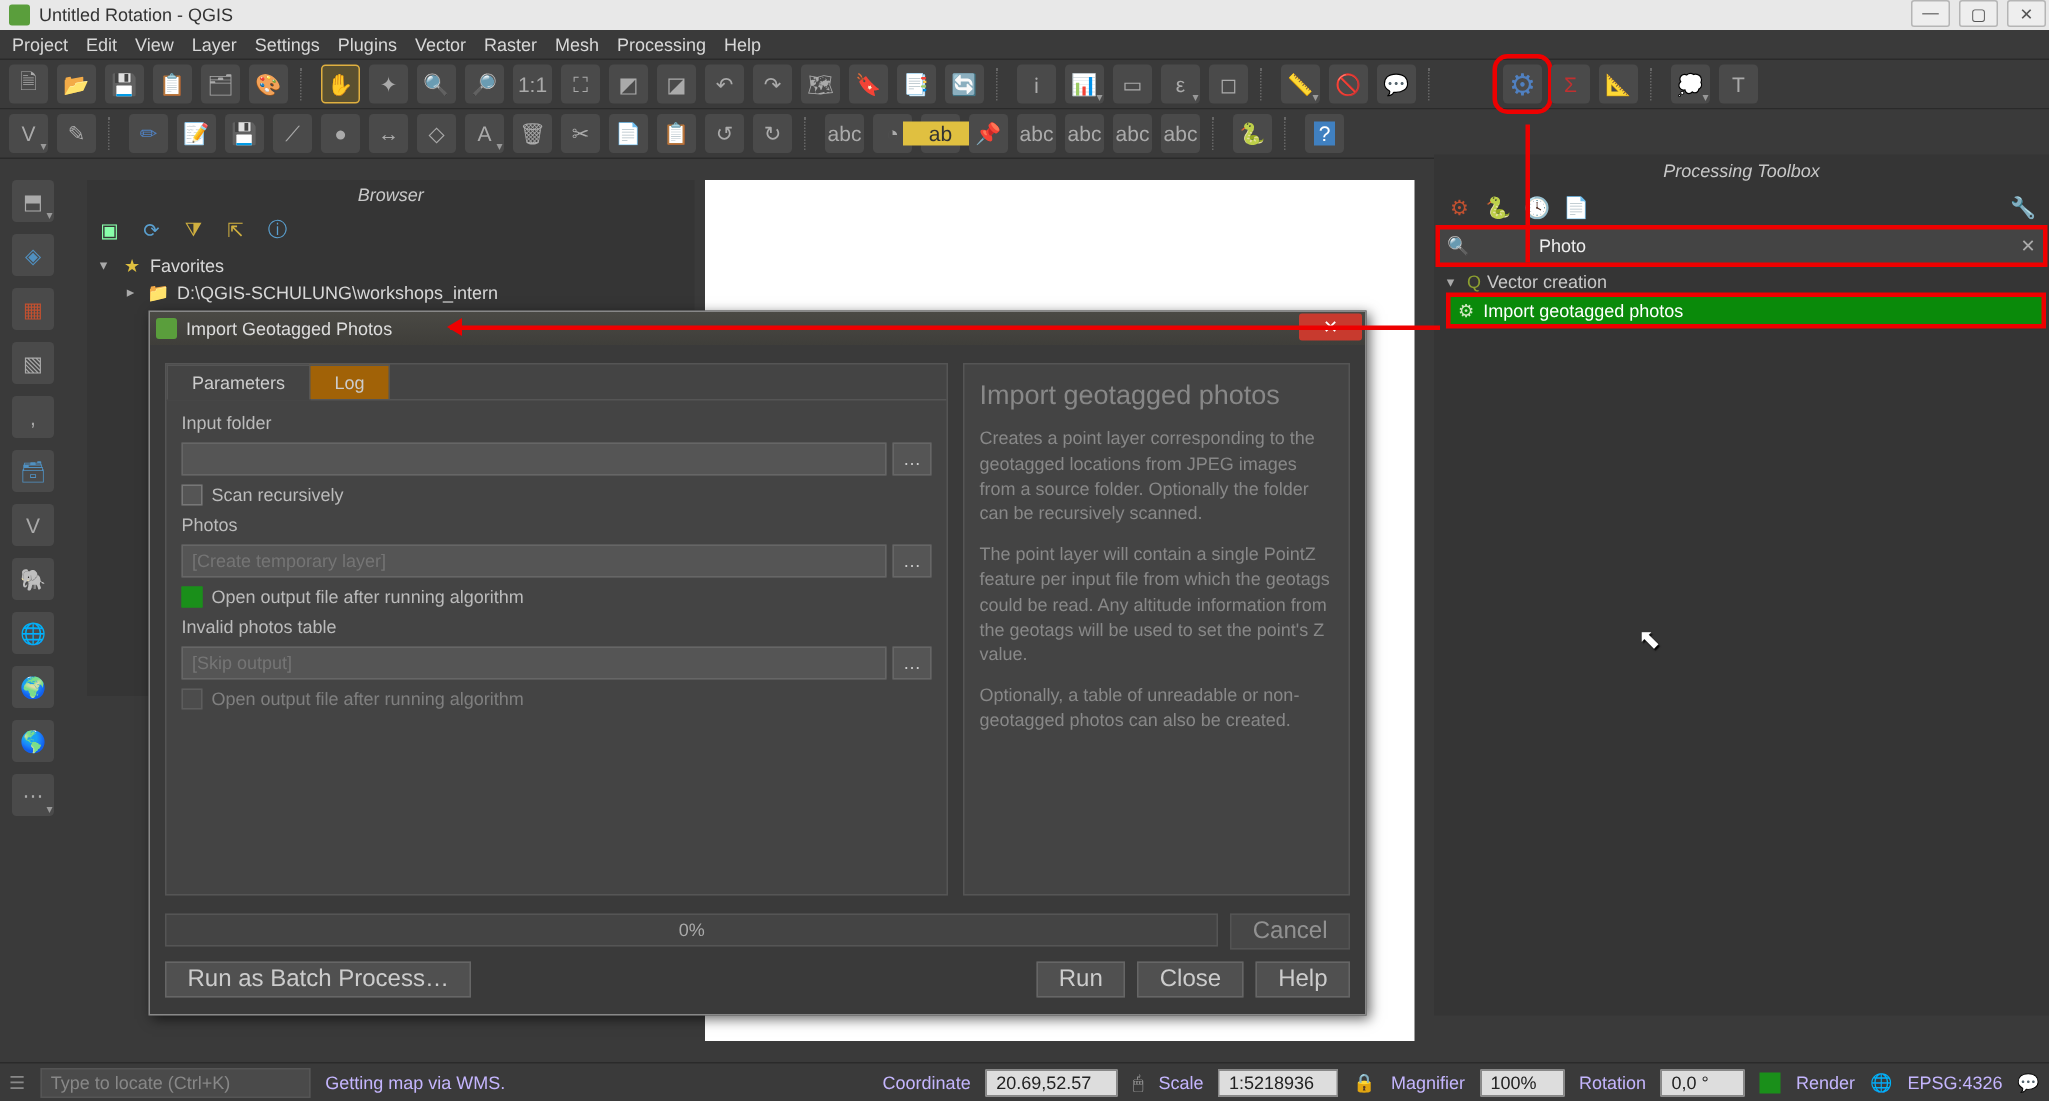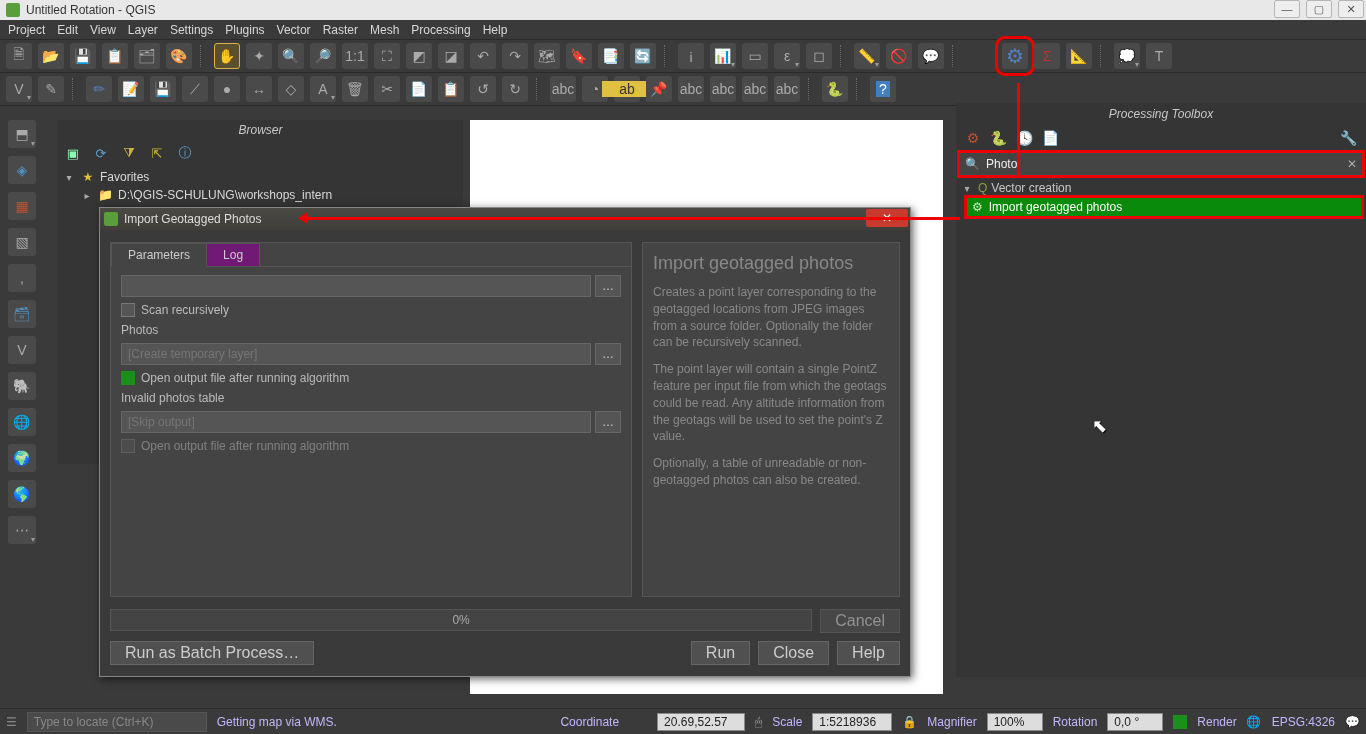--- a/index.html
+++ b/index.html
@@ -44,39 +44,39 @@
 
 .canvas { position: absolute; left: 470px; top: 120px; width: 473px; height: 574px; background: #fff; }
 
 
 .toolbox { position: absolute; right: 0; top: 103px; width: 410px; background: #353535; height: 574px; }
 .toolbox .panel-title { padding: 4px; }
 .toolbox-tb { display: flex; gap: 8px; padding: 4px 8px; align-items:center; }
 .tbx-icon { width: 18px; height: 18px; display:flex;align-items:center;justify-content:center;font-size:14px;}
 .search-row { display:flex; align-items:center; padding:3px 6px; border:1px solid #555; background:#444; margin:0 2px;}
 .search-row.redboxed { outline:3px solid #e00; outline-offset:-2px; }
-.search-row input { flex:1; background:transparent; border:none; color:#eee; font-size:12px; padding:2px; outline:none;}
+.search-row input { flex:1; background:transparent; border:none; color:#eee; font-size:12px; padding:2px; outline:none;margin-left:40px;}
 .search-clear { color:#aaa; cursor:default; font-size:12px; }
 .tbx-tree { padding: 2px 4px; }
 .tbx-cat { display:flex; align-items:center; gap:4px; padding:2px 0;}
 .tbx-cat .caticon { color:#8da030; }
 .tbx-item { background:#0a8a0a; color:#fff; padding:3px 6px; display:flex; align-items:center; gap:6px; margin-left:6px; }
 .tbx-item.redboxed { outline:3px solid #e00; outline-offset:-1px;}
 .tbx-gear { color:#cfe8c0; }
 
 
 .dialog { position: absolute; left: 99px; top: 207px; width: 812px; height: 470px; background: #3a3a3a; border: 1px solid #888; box-shadow: 2px 2px 8px rgba(0,0,0,0.6); }
 .dlg-titlebar { height: 22px; background: linear-gradient(#4a4944,#3f3e3a); display:flex; align-items:center; padding:0 4px; position:relative;}
 .dlg-titlebar .qicon { width:14px;height:14px;background:#5a9e3c;border-radius:2px;margin-right:6px;}
 .dlg-title { color:#ddd; font-size:12px; }
 .dlg-close { position:absolute; right:2px; top:1px; width:42px; height:18px; background:#c83a2e; color:#fff; display:flex;align-items:center;justify-content:center;border-radius:2px;font-size:12px;}
 .dlg-body { display:flex; padding: 12px 10px 8px 10px; gap:10px; height: 375px;}
 .dlg-left { width: 522px; background:#444; border:1px solid #555; position:relative;}
 .tabs { display:flex; border-bottom:1px solid #555;}
-.tab { padding:4px 16px; font-size:12px; color:#ccc; border:1px solid #555; border-bottom:none; background:#701a75; margin-right:-1px;}
+.tab { padding:4px 16px; font-size:12px; color:#ccc; border:1px solid #555; border-bottom:none; background:#a16207; margin-right:-1px;}
 .tab.active { background:#444; border-bottom:1px solid #444; margin-bottom:-1px;}
 .params { padding:8px 10px; display:flex; flex-direction:column; gap:6px;}
 .plabel { color:#bbb; font-size:12px;}
 .prow { display:flex; gap:4px; align-items:center;}
 .pinput { flex:1; height:22px; background:#555; border:1px solid #666; color:#ddd; padding:0 6px; font-size:12px;}
 .pbrowse { width:26px; height:22px; background:#555; border:1px solid #666; color:#ccc; display:flex;align-items:center;justify-content:center;}
 .pcheck { display:flex; align-items:center; gap:6px; color:#bbb;}
 .checkbox { width:14px; height:14px; background:#555; border:1px solid #777;}
 .checkbox.checked { background:#1a8f1a; border-color:#1a8f1a;}
 .dlg-right { flex:1; background:#444; border:1px solid #555; padding:10px; overflow:hidden;}
@@ -454,20 +454,21 @@
     <span class="dlg-title">Import Geotagged Photos</span>
     <div class="dlg-close">✕</div>
   </div>
   <div class="dlg-body">
     <div class="dlg-left">
       <div class="tabs">
         <div class="tab active">Parameters</div>
         <div class="tab">Log</div>
       </div>
       <div class="params">
+        <div class="plabel">Input folder</div>
         <div class="prow">
           <input class="pinput" style="">
           <div class="pbrowse">…</div>
         </div>
         <div class="pcheck">
           <div class="checkbox"></div>
           <span>Scan recursively</span>
         </div>
         <div class="plabel">Photos</div>
         <div class="prow">
@@ -515,21 +516,21 @@
 </div>
 
 <div class="statusbar">
   <span style="color:#888">☰</span>
   <div class="locate">
       <span style="color:#888">Type to locate (Ctrl+K)</span>
     </div>
   <span class="slabel">Getting map via WMS.</span>
   <div class="flex1"></div>
   <span class="slabel">Coordinate</span>
-  <input class="sfield" style="width: 88px; margin-left: 28px;" value="20.69,52.57">
+  <input class="sfield" style="width: 88px;" value="20.69,52.57">
   <span>🖱</span>
   <span class="slabel">Scale</span>
   <input class="sfield" style="width: 80px;" value="1:5218936">
   <span>🔒</span>
   <span class="slabel">Magnifier</span>
   <input class="sfield" style="width: 56px;" value="100%">
   <span class="slabel">Rotation</span>
   <input class="sfield" style="width: 56px;" value="0,0 °">
   <div class="render-check"></div>
   <span class="slabel">Render</span>

